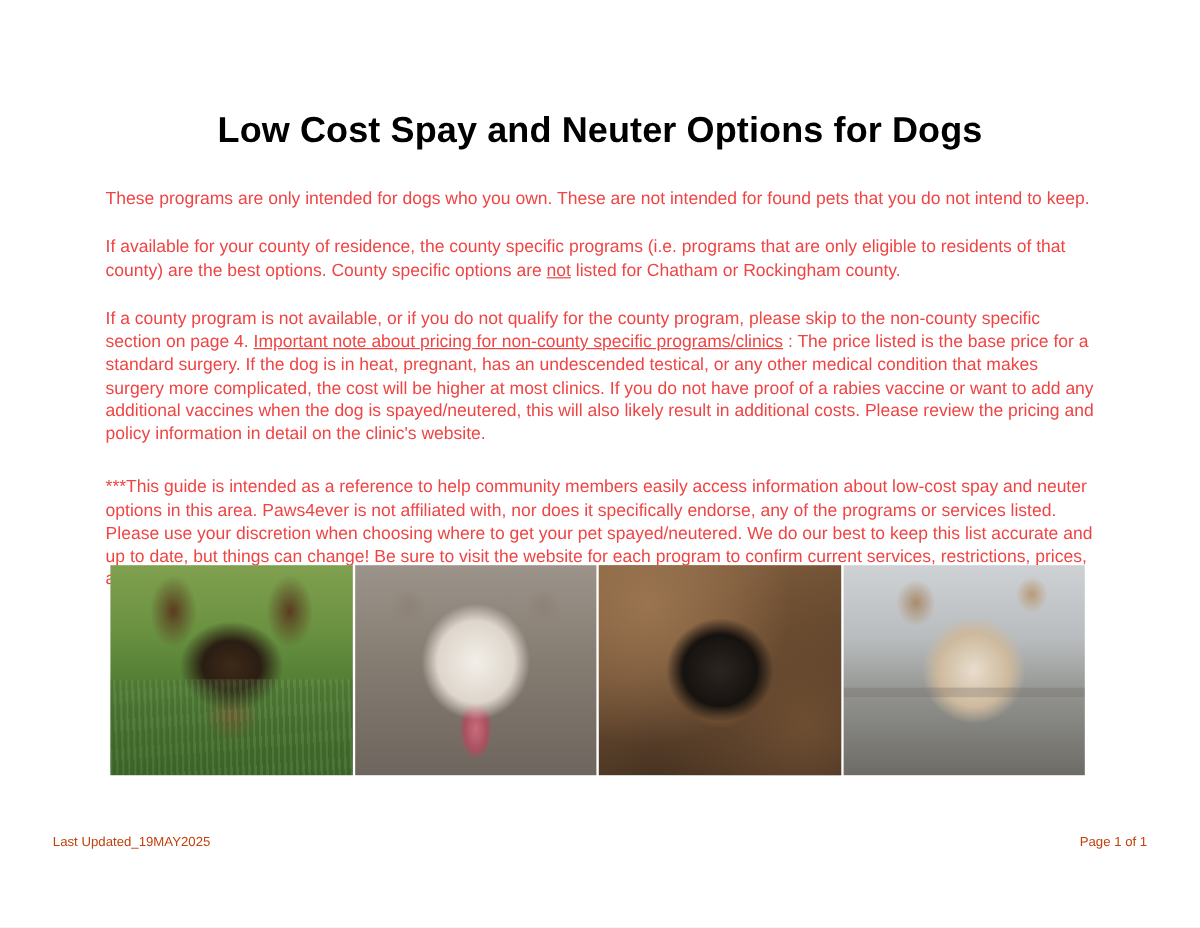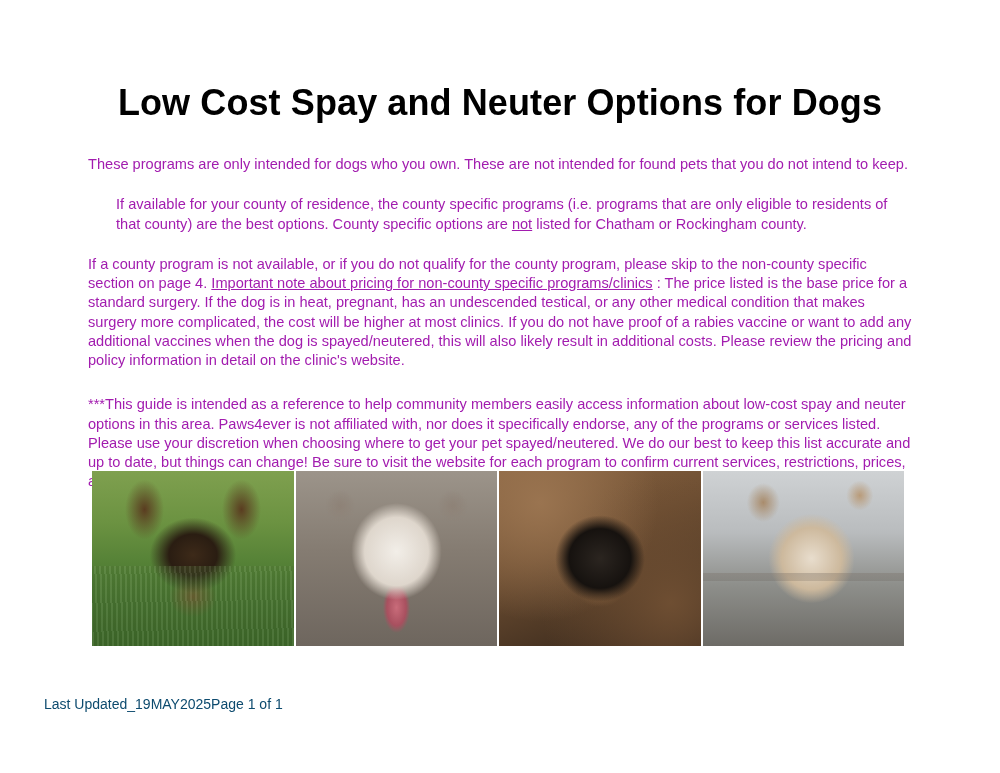--- a/index.html
+++ b/index.html
@@ -19,36 +19,36 @@
     overflow: hidden;
   }
   .content {
     position: absolute;
     left: 88px;
     right: 88px;
     top: 0;
   }
   .doc-title {
     text-align: center;
-    font-size: 36px;
+    font-size: 30px;
     font-weight: bold;
     color: #000000;
-    margin: 0;
+    margin: 10px;
     padding-top: 82px;
     letter-spacing: 0.1px;
   }
   .para {
     font-size: 14.6px;
     line-height: 1.32;
-    color: #a21caf;
+    color: #ef4444;
     margin: 0;
     text-align: left;
   }
   .para.p1 { margin-top: 31px; }
-  .para.p2 { margin-top: 21px; margin-left: 28px; }
+  .para.p2 { margin-top: 21px; }
   .para.p3 { margin-top: 21px; }
   .para.p4 { margin-top: 25px; }
   u { text-decoration: underline; }
   b { font-weight: normal; }
   .photos {
     position: absolute;
     left: 92px;
     top: 471px;
     width: 812px;
     height: 175px;
@@ -109,22 +109,23 @@
     position: absolute;
     left: 0; right: 0; top: 58%; height: 8px;
     background: linear-gradient(180deg, rgba(120,110,100,0.35), rgba(90,80,72,0.2));
   }
   .footer {
     position: absolute;
     left: 44px;
     right: 44px;
     top: 696px;
     display: flex;
-    font-size: 14px;
-    color: #0c4a6e;
+    justify-content: space-between;
+    font-size: 11px;
+    color: #c2410c;
   }
 </style>
 </head>
 <body>
 
 <div class="page">
 
   <div class="content">
 
     <h1 class="doc-title">Low Cost Spay and Neuter Options for Dogs</h1>

